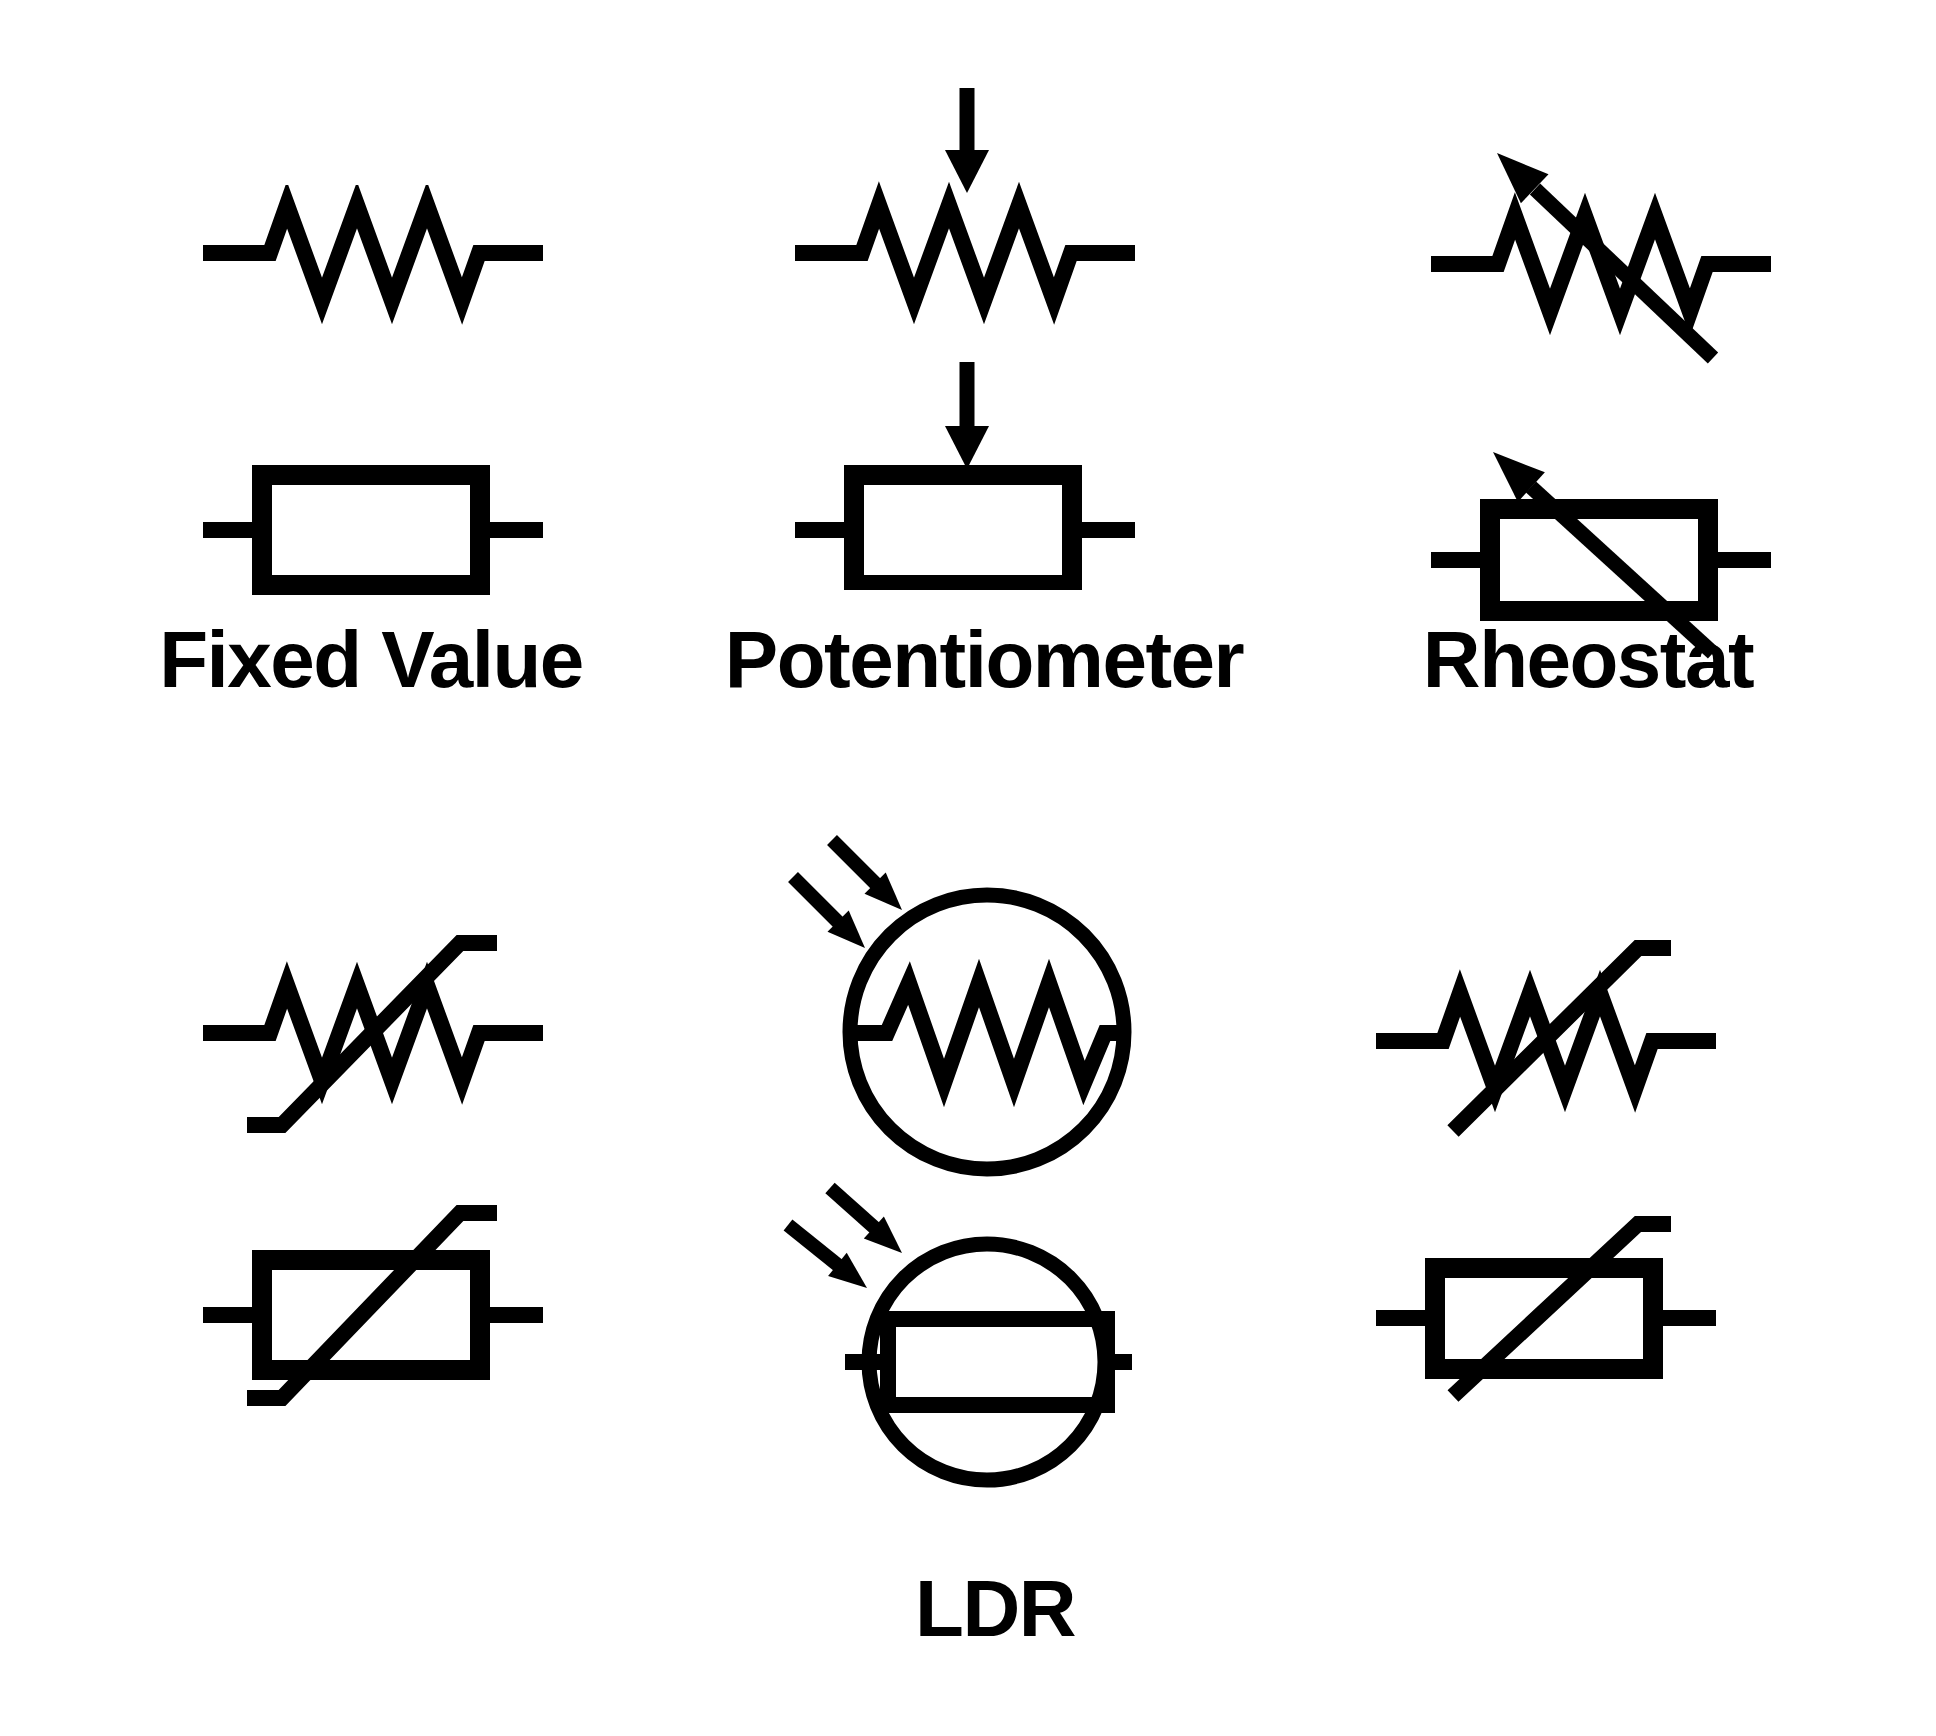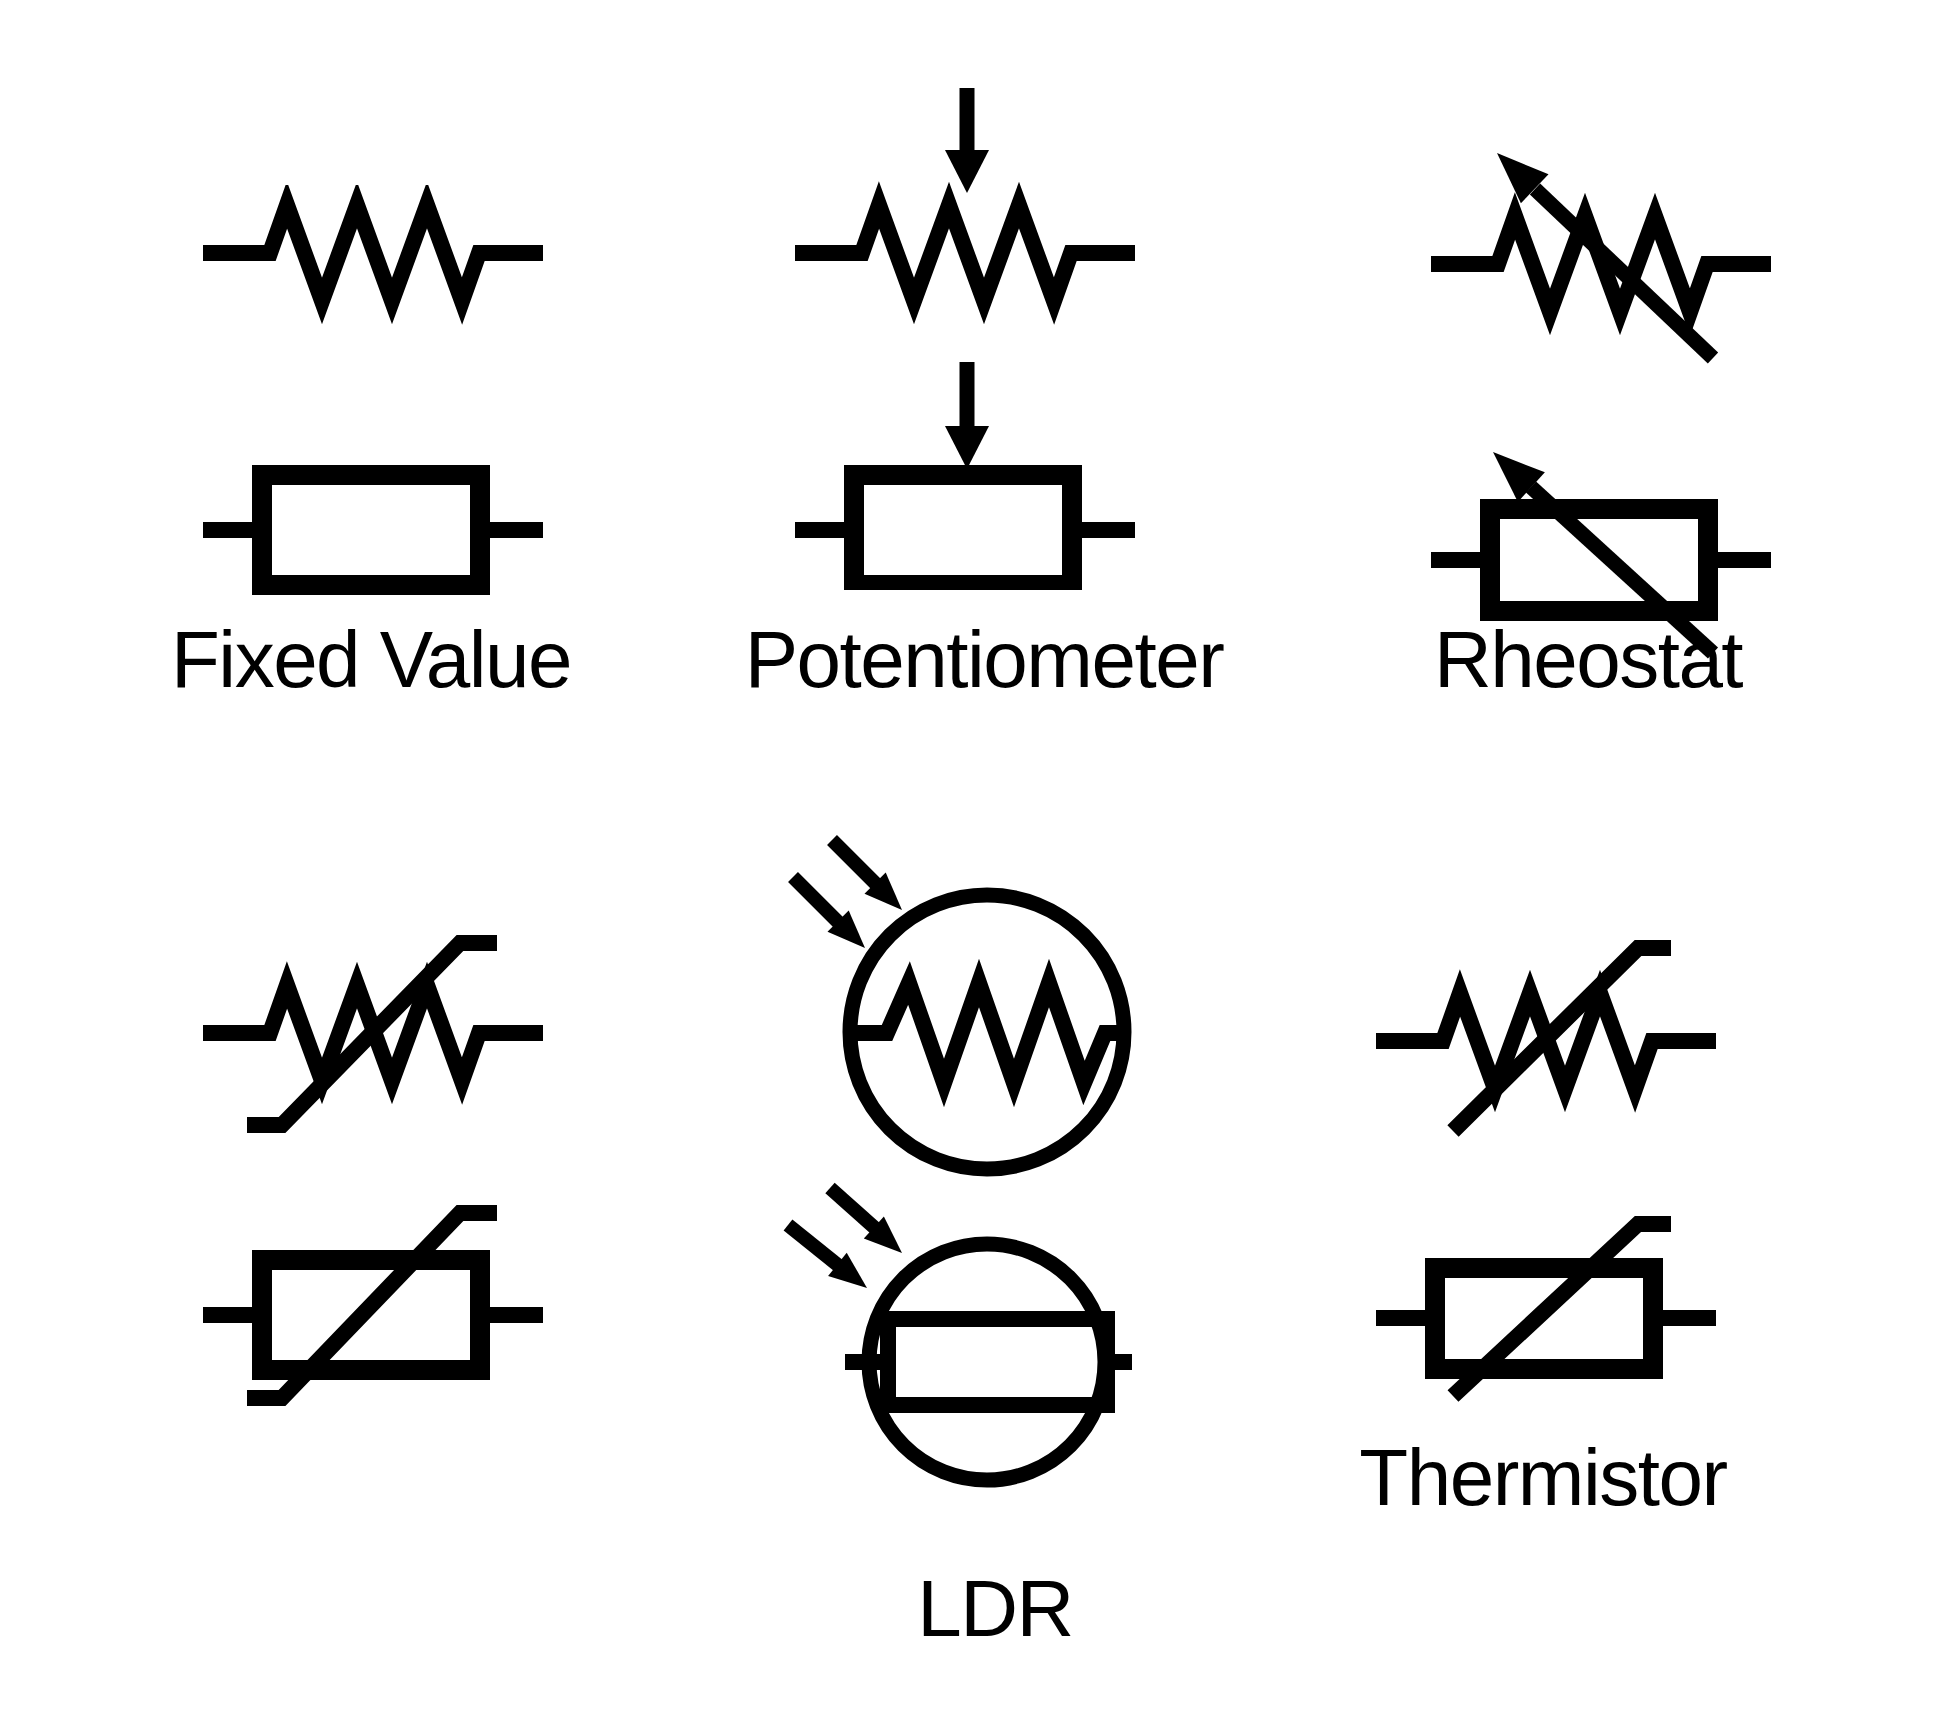--- a/index.html
+++ b/index.html
@@ -5,20 +5,21 @@
   :root { --ink:#000000; --bg:#ffffff; }
   * { margin:0; padding:0; box-sizing:border-box; }
   html,body { background:var(--bg); }
   #canvas {
     position:relative;
     width:1936px; height:1736px;
     background:var(--bg);
     font-family:"Liberation Sans", sans-serif;
     color:var(--ink);
     overflow:hidden;
+    font-weight:bold;
   }
   .sym { position:absolute; color:var(--ink); }
   .sym path, .sym rect, .sym circle, .sym line { stroke:currentColor; fill:none; }
   .sym polygon { fill:currentColor; stroke:none; }
   .lbl {
     position:absolute;
     transform:translateX(-50%);
     font-size:80px;
     line-height:1;
     letter-spacing:-1.5px;
@@ -109,15 +110,14 @@
     <path stroke-width="16" stroke-linejoin="miter" d="M0 161 H67 L84 113 L119 209 L154 113 L189 209 L224 113 L259 209 L276 161 H340"></path>
     <path stroke-width="16" stroke-linejoin="miter" d="M77 251 L262 68 H295"></path>
   </svg>
 
   <svg class="sym" style="left:1376px; top:1180px;" width="340" height="240" viewBox="0 0 340 240">
     <path stroke-width="16" d="M0 138 H59 M277 138 H340"></path>
     <rect x="59" y="88" width="218" height="101" stroke-width="20"></rect>
     <path stroke-width="16" stroke-linejoin="miter" d="M77 216 L262 44 H295"></path>
   </svg>
 
-  <div class="lbl" style="left:1543px; top:1438px;">Thermistor</div>
 
 </div>
 
 </body></html>

